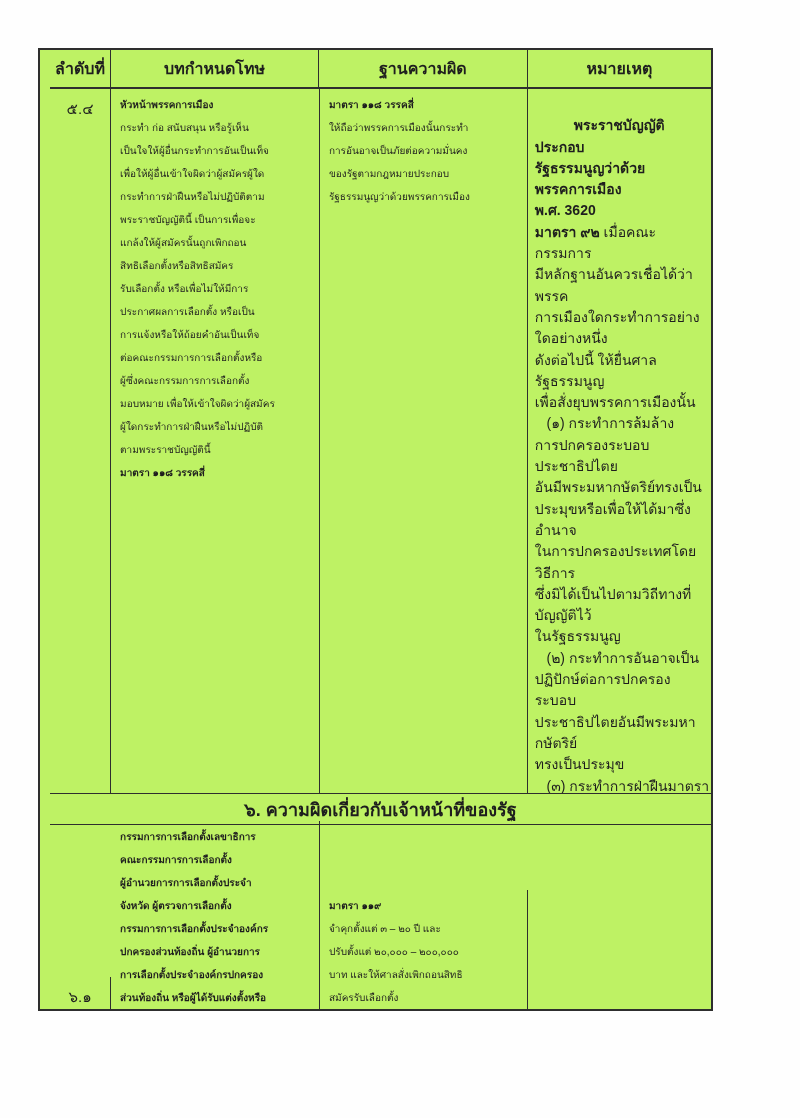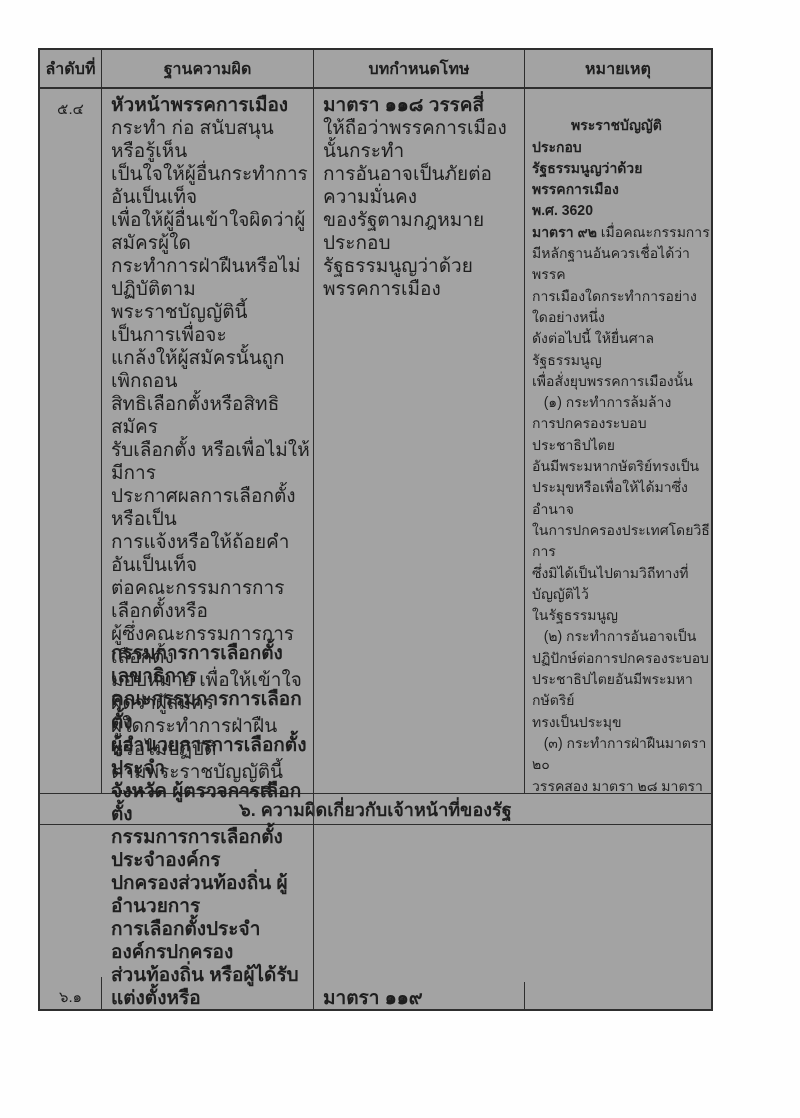--- a/index.html
+++ b/index.html
@@ -12,21 +12,22 @@
     overflow: hidden;
   }
   .scan-page { position: absolute; inset: 0; background: #fefefe; }
 
   .doc-table {
     position: absolute;
     left: 38px; top: 48px;
     width: 675px;
     border: 2px solid #2e2e2e;
     box-sizing: border-box;
-    background: #a3a3a3;
+    background: #bef264;
+    padding-left: 10px;
   }
   .tr { display: flex; box-sizing: border-box; }
   .tr + .tr { border-top: 1.6px solid #2e2e2e; }
   .cell {
     box-sizing: border-box;
     overflow: hidden;
     position: relative;
   }
   .cell.bordered { border-right: 1.6px solid #2e2e2e; }
   .c-no      { width: 62px;  }
@@ -45,21 +46,21 @@
   .r-main    { height: 705px; }
   .r-section { height: 31px; }
   .r-last    { height: 185px; align-items: flex-end; }
 
   .no-val { text-align: center; font-size: 15px; padding-top: 8px; }
 
   .txt { white-space: pre-wrap; }
   .b { font-weight: bold; }
 
   .offense-block, .penalty-block {
-    font-size: 19px; line-height: 23px;
+    font-size: 10px; line-height: 23px;
     padding: 4px 3px 0 9px;
   }
   .remark-block {
     font-size: 14px; line-height: 21.3px;
     padding: 5px 1px 0 7px;
   }
 
   .section-cell {
     width: 100%;
     display: flex; align-items: center; justify-content: center;
@@ -70,25 +71,25 @@
 <body>
 
 <div class="scan-page">
 
   <div class="doc-table">
 
     <div class="tr thead">
       <div class="cell c-no bordered">
         <span>ลำดับที่</span>
       </div>
+      <div class="cell c-penalty bordered">
+        <span>บทกำหนดโทษ</span>
+      </div>
       <div class="cell c-offense bordered">
         <span>ฐานความผิด</span>
-      </div>
-      <div class="cell c-penalty bordered">
-        <span>บทกำหนดโทษ</span>
       </div>
       <div class="cell c-remark">
         <span>หมายเหตุ</span>
       </div>
     </div>
 
     <div class="tr r-main">
       <div class="cell c-no bordered">
         <div class="no-val">๕.๔</div>
       </div>
@@ -175,20 +176,24 @@
 ผู้อำนวยการการเลือกตั้งประจำ
 จังหวัด ผู้ตรวจการเลือกตั้ง
 กรรมการการเลือกตั้งประจำองค์กร
 ปกครองส่วนท้องถิ่น ผู้อำนวยการ
 การเลือกตั้งประจำองค์กรปกครอง
 ส่วนท้องถิ่น หรือผู้ได้รับแต่งตั้งหรือ</div>
       </div>
       <div class="cell c-penalty bordered">
         <div class="penalty-block">
           <div class="b">มาตรา ๑๑๙</div>
+          <div class="txt">จำคุกตั้งแต่ ๓ – ๒๐ ปี และ
+ปรับตั้งแต่ ๒๐,๐๐๐ – ๒๐๐,๐๐๐
+บาท และให้ศาลสั่งเพิกถอนสิทธิ
+สมัครรับเลือกตั้ง</div>
         </div>
       </div>
       <div class="cell c-remark">
         <div class="remark-block txt"></div>
       </div>
     </div>
 
   </div>
 </div>
 

